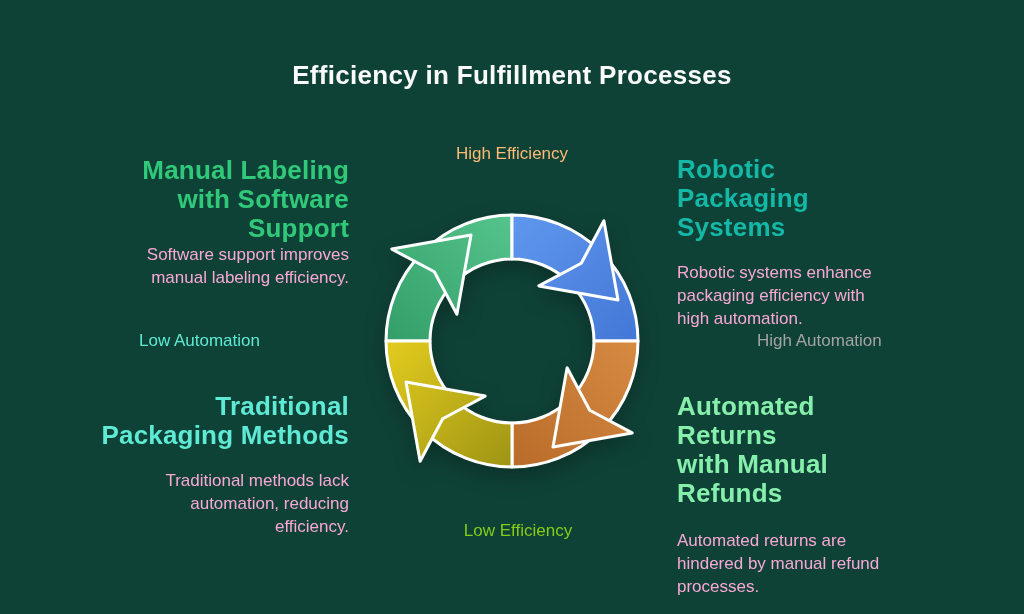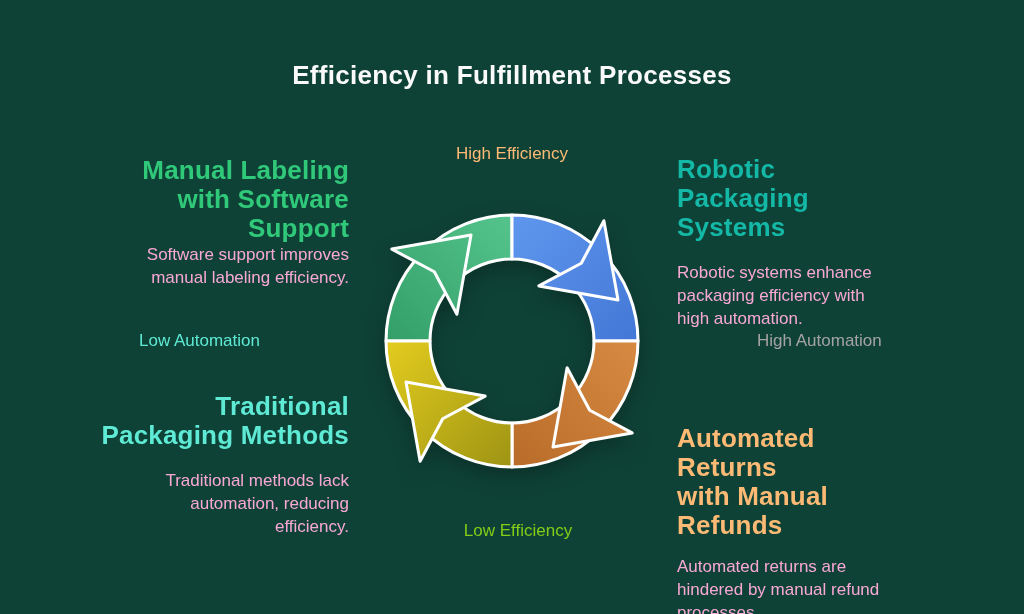--- a/index.html
+++ b/index.html
@@ -53,21 +53,21 @@
     line-height: 23px;
     white-space: pre-line;
   }
   .block-tl { right: 675px; top: 156px; width: 240px; text-align: right; }
   .block-tl .q-body { }
   .block-tr { left: 677px; top: 155px; width: 235px; text-align: left; }
   .block-tr .q-body { margin-top: 19px; }
   .block-bl { right: 675px; top: 392px; width: 250px; text-align: right; }
   .block-bl .q-body { margin-top: 19px; }
   .block-br { left: 677px; top: 392px; width: 240px; text-align: left; }
-  .block-br .q-body { margin-top: 15px; }
+  .block-br .q-body { margin-top: 21px; }
 </style>
 </head>
 <body>
 
 <div class="canvas">
 
   <h1 class="page-title">Efficiency in Fulfillment Processes</h1>
 
   <div class="axis-label axis-top" style="color: #fdba74;">High Efficiency</div>
   <div class="axis-label axis-bottom" style="color: #84cc16; padding-left: 12px;">Low Efficiency</div>
@@ -133,21 +133,21 @@
 
   <div class="quad-block block-bl">
     <div class="q-heading" style="color: #5eead4;">Traditional
 Packaging Methods</div>
     <div class="q-body">Traditional methods lack
 automation, reducing
 efficiency.</div>
   </div>
 
   <div class="quad-block block-br">
-    <div class="q-heading" style="color: #fdba74; margin-top: 32px;">Automated Returns
+    <div class="q-heading" style="color: #86efac;">Automated Returns
 with Manual
 Refunds</div>
     <div class="q-body">Automated returns are
 hindered by manual refund
 processes.</div>
   </div>
 
 </div>
 
 </body></html>

